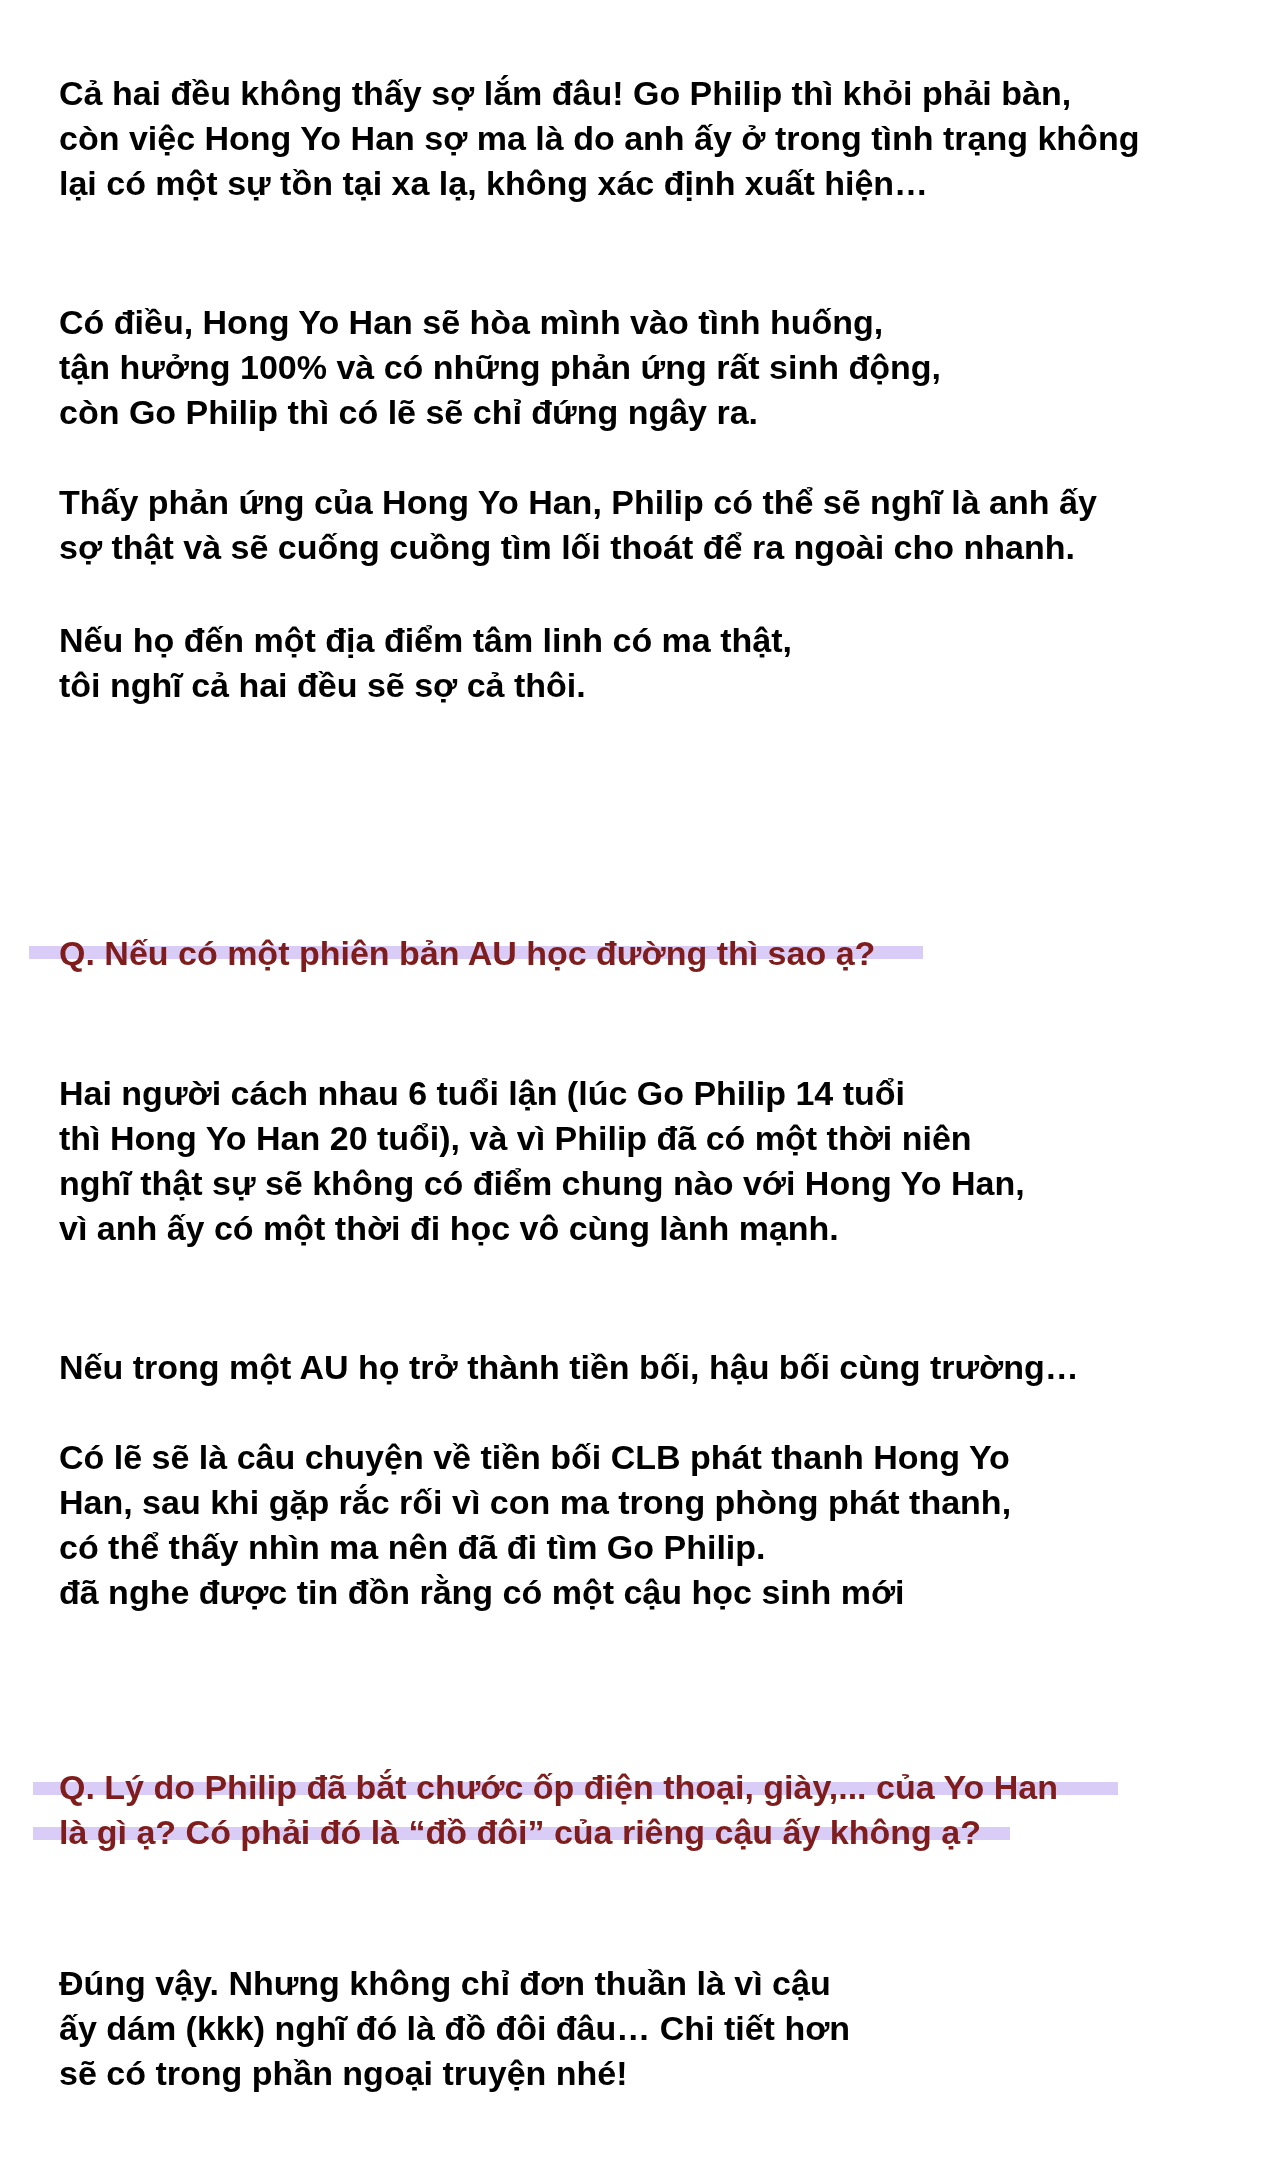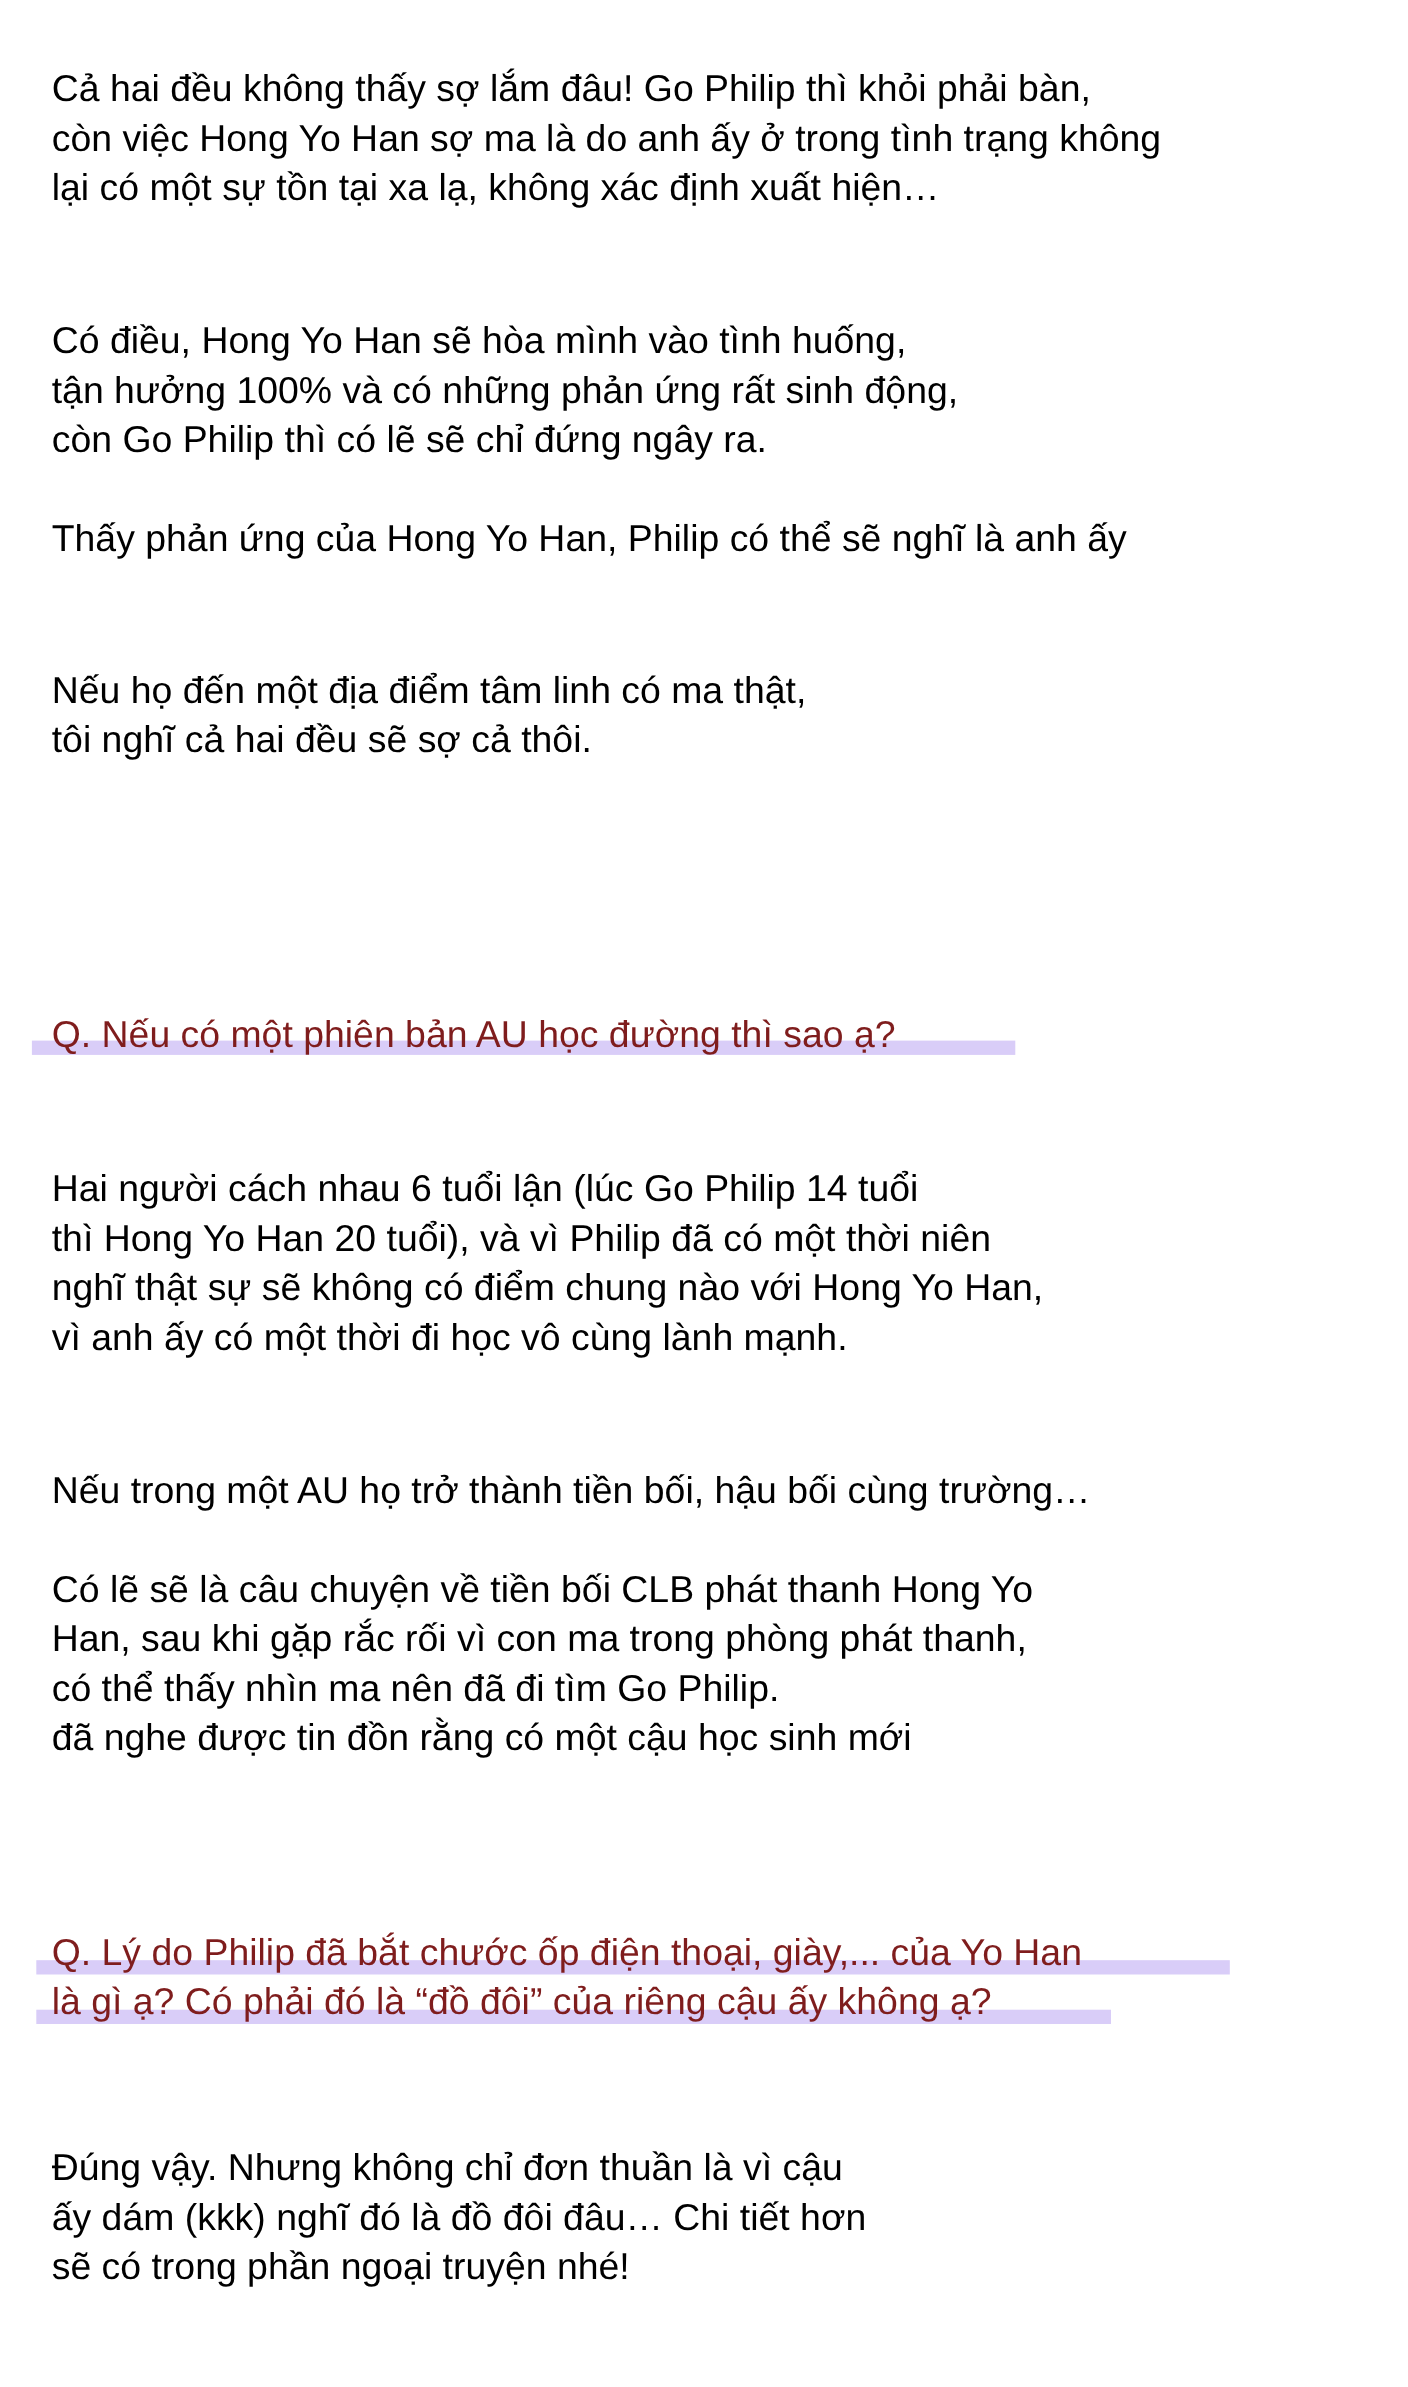--- a/index.html
+++ b/index.html
@@ -10,25 +10,26 @@
   body {
     width: 1280px;
     height: 2170px;
     position: relative;
     overflow: hidden;
     font-family: "Liberation Sans", "DejaVu Sans", sans-serif;
   }
   .block {
     position: absolute;
     left: 47px;
-    margin: 0;
+    margin: 12px;
     font-size: 34px;
     line-height: 45px;
     color: #000000;
     white-space: nowrap;
+    font-weight: bold;
   }
   .line {
     display: block;
     height: 45px;
   }
   .question {
     color: #7f1d1d;
   }
   .hl {
     position: absolute;
@@ -46,20 +47,21 @@
 </p>
 
 <p class="block" style="top:288px">
   <span class="line">Có điều, Hong Yo Han sẽ hòa mình vào tình huống,</span>
   <span class="line">tận hưởng 100% và có những phản ứng rất sinh động,</span>
   <span class="line">còn Go Philip thì có lẽ sẽ chỉ đứng ngây ra.</span>
 </p>
 
 <p class="block" style="top:468px">
   <span class="line">Thấy phản ứng của Hong Yo Han, Philip có thể sẽ nghĩ là anh ấy</span>
+  <span class="line">sợ thật và sẽ cuống cuồng tìm lối thoát để ra ngoài cho nhanh.</span>
 </p>
 
 <p class="block" style="top:606px">
   <span class="line">Nếu họ đến một địa điểm tâm linh có ma thật,</span>
   <span class="line">tôi nghĩ cả hai đều sẽ sợ cả thôi.</span>
 </p>
 
 <div class="hl" style="top:946px; left:29px; width:894px;"></div>
 <p class="block question" style="top:919px">
   <span class="line">Q. Nếu có một phiên bản AU học đường thì sao ạ?</span>

